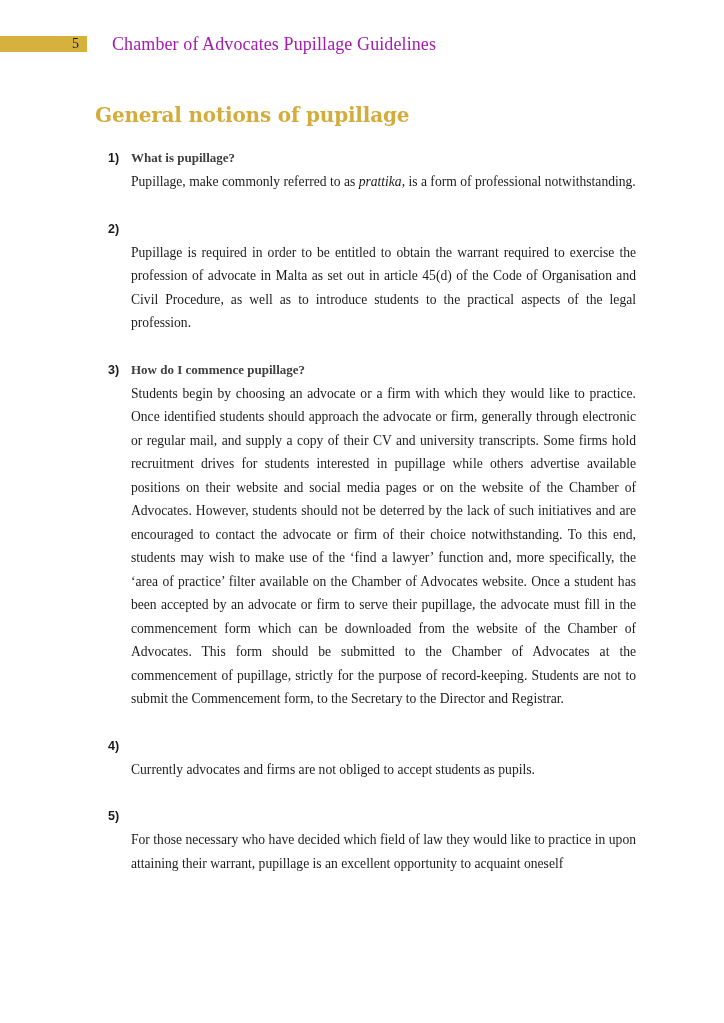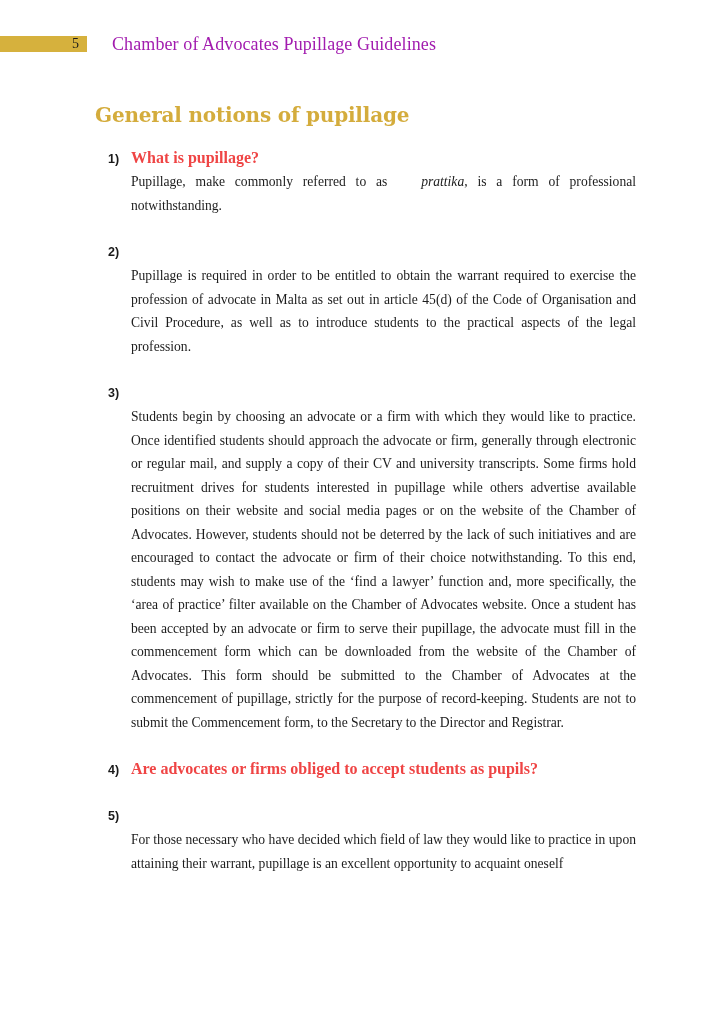--- a/index.html
+++ b/index.html
@@ -72,34 +72,33 @@
     .q-num {
       width: 23px;
       font-family: "Liberation Sans", sans-serif;
       font-weight: bold;
       font-size: 12.5px;
       color: #1a1a1a;
     }
     .q-text {
       font-family: "Liberation Serif", serif;
       font-weight: bold;
-      font-size: 16px;
-      color: #ef4444;
+      font-size: 13px;
+      color: #404040;
     }
     .answer {
       margin: 0 0 0 23px;
       font-family: "Liberation Serif", serif;
       font-size: 13.6px;
       line-height: 23.5px;
       text-align: justify;
       color: #1c1c1c;
     }
     .answer em {
       font-style: italic;
-      margin-left: 24px;
     }
   </style>
 </head>
 <body>
 
 <div class="header">
   <div class="header-bar">
     <span>5</span>
   </div>
   <span class="header-title">Chamber of Advocates Pupillage Guidelines</span>
@@ -120,29 +119,30 @@
   <div class="section">
     <div class="q-row">
       <span class="q-num">2)</span>
     </div>
     <p class="answer">Pupillage is required in order to be entitled to obtain the warrant required to exercise the profession of advocate in Malta as set out in article 45(d) of the Code of Organisation and Civil Procedure, as well as to introduce students to the practical aspects of the legal profession.</p>
   </div>
 
   <div class="section">
     <div class="q-row">
       <span class="q-num">3)</span>
+      <span class="q-text">How do I commence pupillage?</span>
     </div>
     <p class="answer">Students begin by choosing an advocate or a firm with which they would like to practice. Once identified students should approach the advocate or firm, generally through electronic or regular mail, and supply a copy of their CV and university transcripts.  Some firms hold recruitment drives for students interested in pupillage while others advertise available positions on their website and social media pages or on the website of the Chamber of Advocates.  However, students should not be deterred by the lack of such initiatives and are encouraged to contact the advocate or firm of their choice notwithstanding.  To this end, students may wish to make use of the ‘find a lawyer’ function and, more specifically, the ‘area of practice’ filter available on the Chamber of Advocates website.  Once a student has been accepted by an advocate or firm to serve their pupillage, the advocate must fill in the commencement form which can be downloaded from the website of the Chamber of Advocates.  This form should be submitted to the Chamber of Advocates at the commencement of pupillage, strictly for the purpose of record-keeping. Students are not to submit the Commencement form, to the Secretary to the Director and Registrar.</p>
   </div>
 
   <div class="section">
     <div class="q-row">
       <span class="q-num">4)</span>
-      <span class="q-text">Are advocates or firms obliged to accept students as pupils?</span>
     </div>
+    <p class="answer">Currently advocates and firms are not obliged to accept students as pupils.</p>
   </div>
 
   <div class="section">
     <div class="q-row">
       <span class="q-num">5)</span>
     </div>
     <p class="answer">For those necessary who have decided which field of law they would like to practice in upon attaining their warrant, pupillage is an excellent opportunity to acquaint oneself</p>
   </div>
 
 </div>

